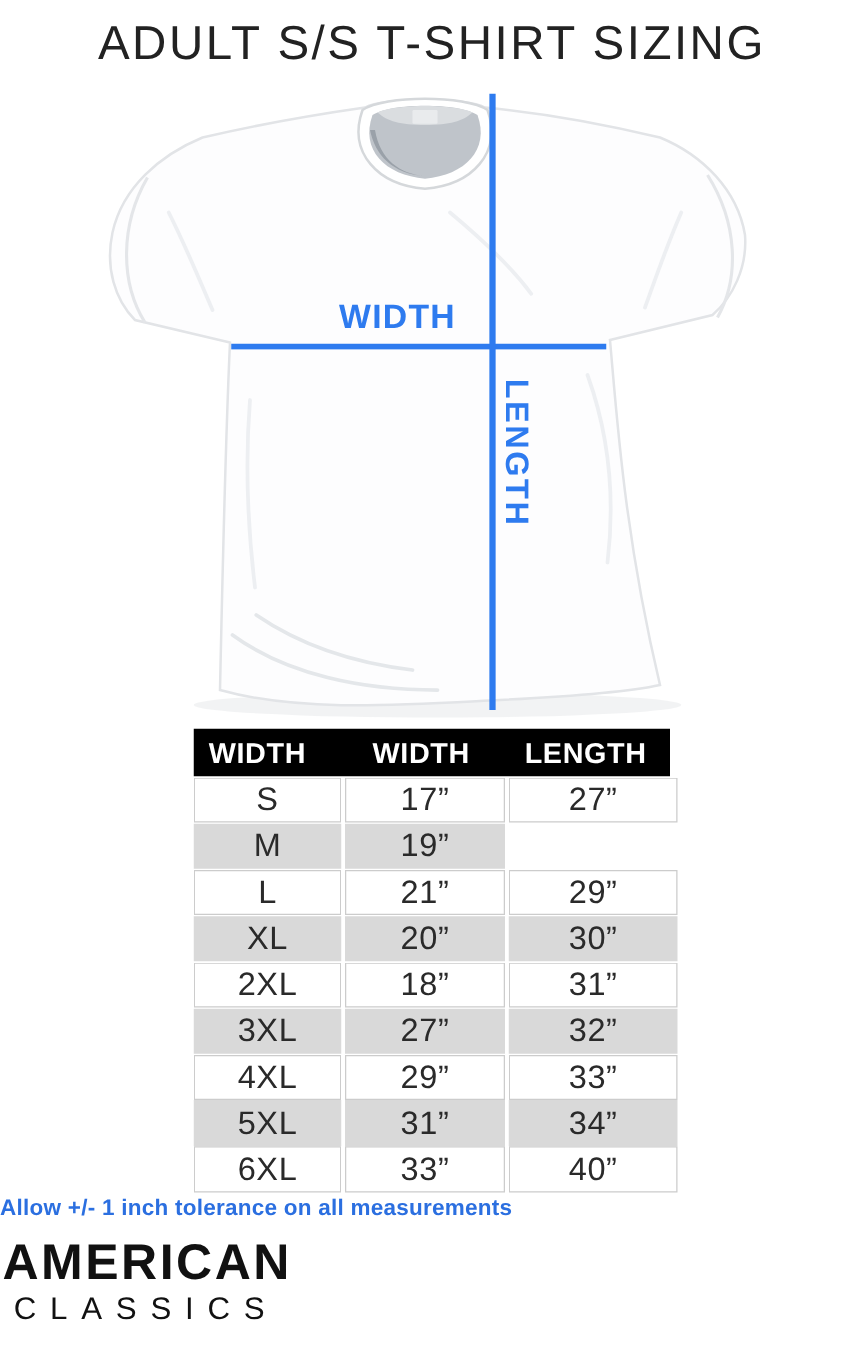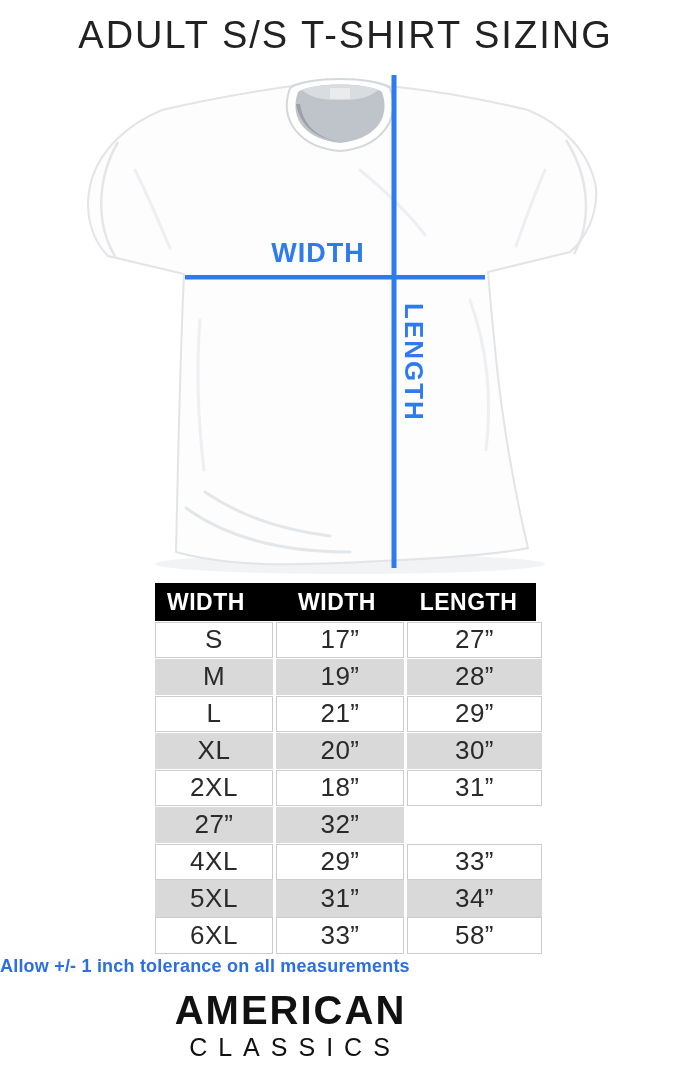--- a/index.html
+++ b/index.html
@@ -46,21 +46,21 @@
     display:flex;align-items:center;justify-content:center;
     font-size:26px;font-weight:100;letter-spacing:.5px;color:#2a2a2a;
     background:#fff;box-shadow:inset 0 0 0 1px #cccccc;
   }
   .tr.alt .td{background:#d9d9d9;box-shadow:none;}
   
   .tolerance-note{
     position:absolute;top:956px;left:0;width:687px;
     color:#2b6fe0;font-weight:bold;font-size:18px;letter-spacing:.2px;
   }
-  .brand{position:absolute;top:988px;left:0;width:579px;text-align:center;color:#111;}
+  .brand{position:absolute;top:988px;left:0;width:579px;color:#111;}
   .brand-line1{
     font-size:40px;font-weight:800;letter-spacing:2px;padding-left:2px;line-height:1.1;
   }
   .brand-line2{
     font-size:25px;font-weight:400;letter-spacing:11px;padding-left:11px;margin-top:1px;
   }
 </style>
 </head>
 <body>
 
@@ -125,55 +125,55 @@
     </div>
 
     <div class="tr">
       <div class="td">S</div>
       <div class="td">17”</div>
       <div class="td">27”</div>
     </div>
     <div class="tr alt">
       <div class="td">M</div>
       <div class="td">19”</div>
-      <div class="td">28”</div>
     </div>
     <div class="tr">
       <div class="td">L</div>
       <div class="td">21”</div>
       <div class="td">29”</div>
     </div>
     <div class="tr alt">
       <div class="td">XL</div>
       <div class="td">20”</div>
       <div class="td">30”</div>
     </div>
     <div class="tr">
       <div class="td">2XL</div>
       <div class="td">18”</div>
       <div class="td">31”</div>
     </div>
     <div class="tr alt">
+      <div class="td">3XL</div>
       <div class="td">27”</div>
       <div class="td">32”</div>
     </div>
     <div class="tr">
       <div class="td">4XL</div>
       <div class="td">29”</div>
       <div class="td">33”</div>
     </div>
     <div class="tr alt">
       <div class="td">5XL</div>
       <div class="td">31”</div>
       <div class="td">34”</div>
     </div>
     <div class="tr">
       <div class="td">6XL</div>
       <div class="td">33”</div>
-      <div class="td">58”</div>
+      <div class="td">40”</div>
     </div>
   </div>
 
   <div class="tolerance-note">Allow +/- 1 inch tolerance on all measurements</div>
 
   <div class="brand">
     <div class="brand-line1">AMERICAN</div>
     <div class="brand-line2">CLASSICS</div>
   </div>
 

